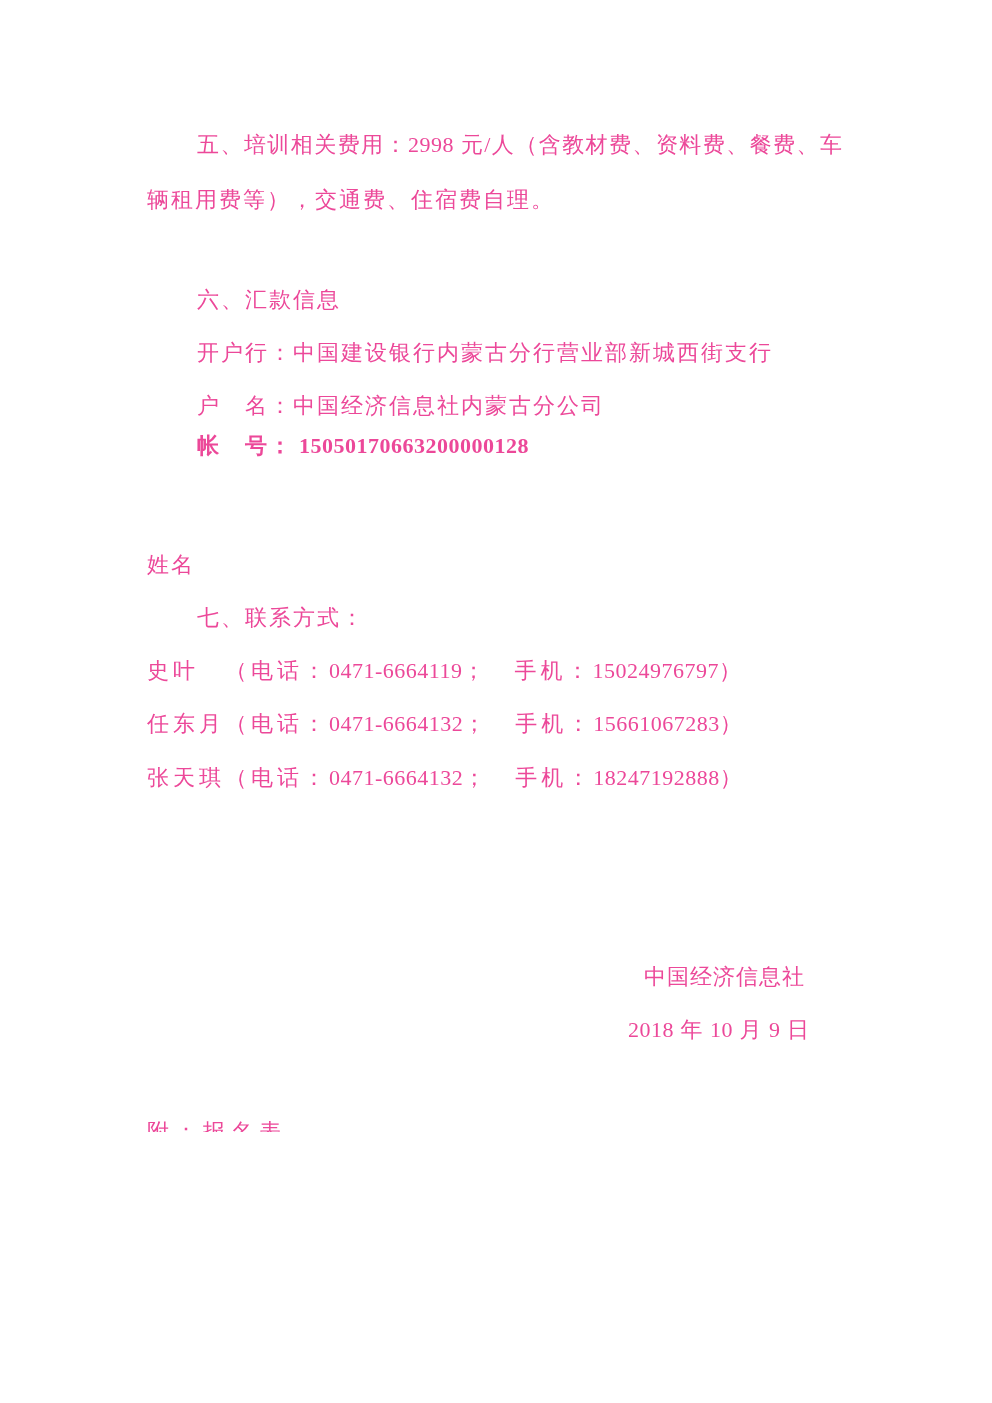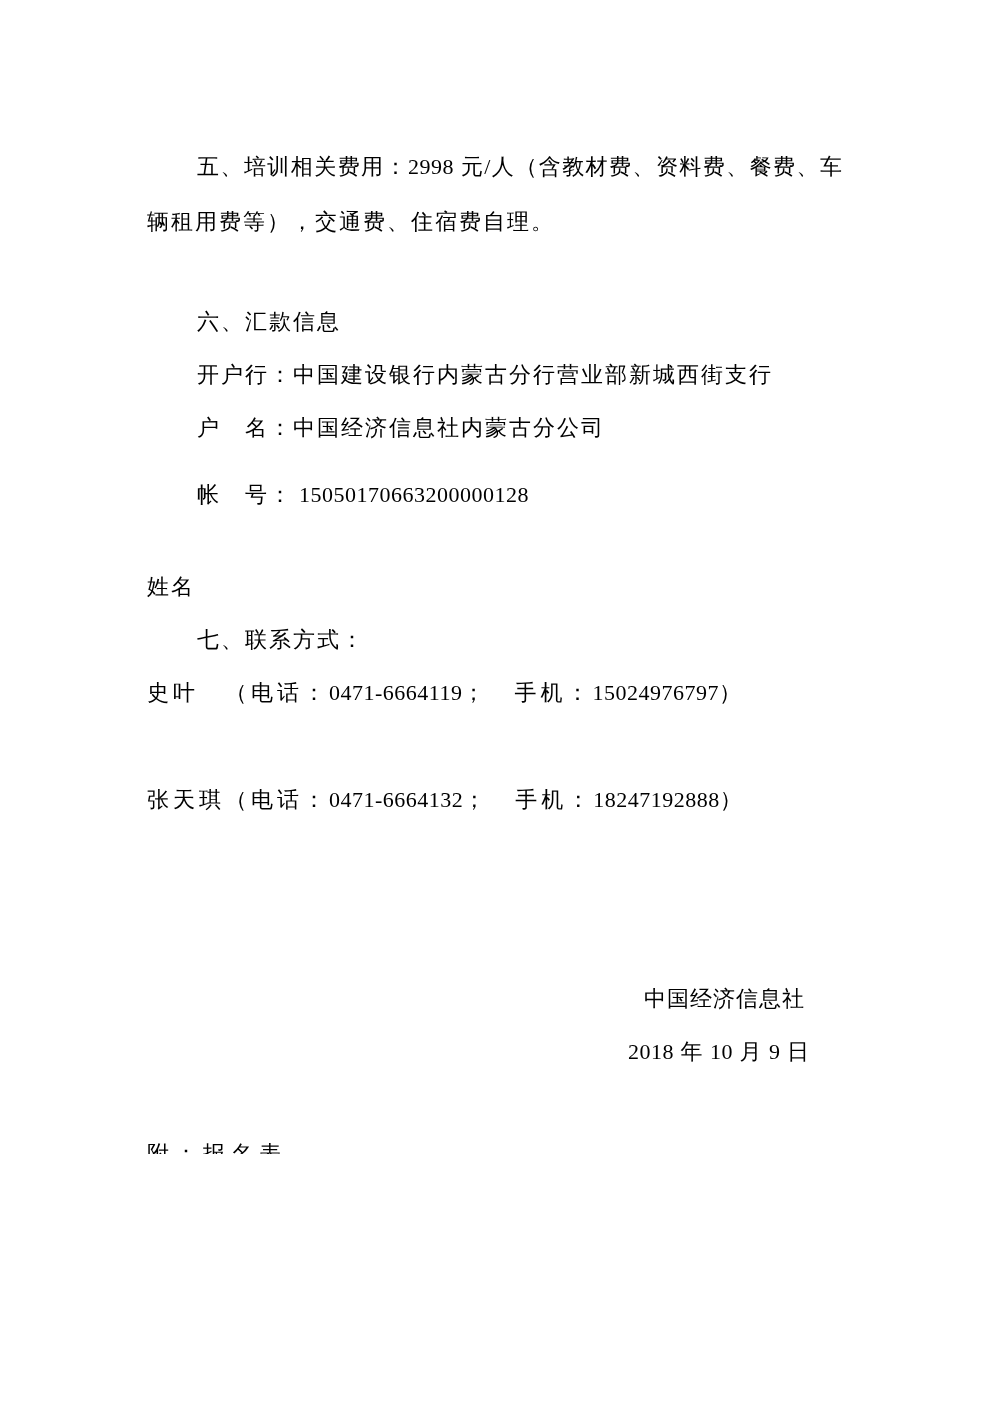--- a/index.html
+++ b/index.html
@@ -2,22 +2,21 @@
 <html lang="zh"><head>
 <meta charset="utf-8">
 <style>
   html,body{margin:0;padding:0;background:#ffffff;}
   .page{
     position:relative;
     width:992px;height:1132px;
     background:#ffffff;
     overflow:hidden;
     font-family:"Liberation Serif","DejaVu Serif",serif;
-    color:#000000;
-    margin-top:22px;
+    color:#ec4899;
   }
   .line{
     position:absolute;
     height:30px;line-height:30px;
     font-size:22px;
     letter-spacing:2px;
     white-space:pre;
   }
   .num{letter-spacing:0.5px;}
   
@@ -29,21 +28,21 @@
     white-space:normal;
   }
   .ind{left:197px;}   
   .mar{left:147px;}   
   .contact{letter-spacing:4px;}
   .l1{top:130px;}
   .l2{top:185px;}
   .l3{top:285px;}
   .l4{top:338px;}
   .l5{top:391px;}
-  .l6{top:458px;}
+  .l6{top:431px;font-weight:bold;}
   .l7{top:497px;}
   .l8{top:550px;}
   .l9{top:603px;}
   .l10{top:656px;}
   .l11{top:709px;}
   .l12{top:763px;}
   .l13{top:962px;left:644px;letter-spacing:1px;}
   .l14{top:1015px;left:628px;letter-spacing:1px;}
   .l15{top:1117px;left:147px;letter-spacing:6px;text-align:center;}
 </style>
@@ -58,20 +57,21 @@
   <div class="line ind l3">六、汇款信息</div>
   <div class="line ind l5">户　名：中国经济信息社内蒙古分公司</div>
   <div class="line ind l4">开户行：中国建设银行内蒙古分行营业部新城西街支行</div>
   <div class="line ind l6"><span>帐　号：</span><span class="num"> 15050170663200000128</span></div>
   <div class="line mar l8">姓名</div>
 
   <div class="line ind l9">七、联系方式：</div>
 
   <div class="line mar contact l10"><span>史叶　（电话：</span><span class="num">0471-6664119</span><span>；　手机：</span><span class="num">15024976797</span><span>）</span></div>
 
+  <div class="line mar contact l11"><span>任东月（电话：</span><span class="num">0471-6664132</span><span>；　手机：</span><span class="num">15661067283</span><span>）</span></div>
 
   <div class="line mar contact l12"><span>张天琪（电话：</span><span class="num">0471-6664132</span><span>；　手机：</span><span class="num">18247192888</span><span>）</span></div>
 
   <div class="line l13">中国经济信息社</div>
   <div class="line l14"><span class="num">2018</span><span> 年 </span><span class="num">10</span><span> 月 </span><span class="num">9</span><span> 日</span></div>
 
   <div class="line l15">附：报名表</div>
 
 </div>
 

